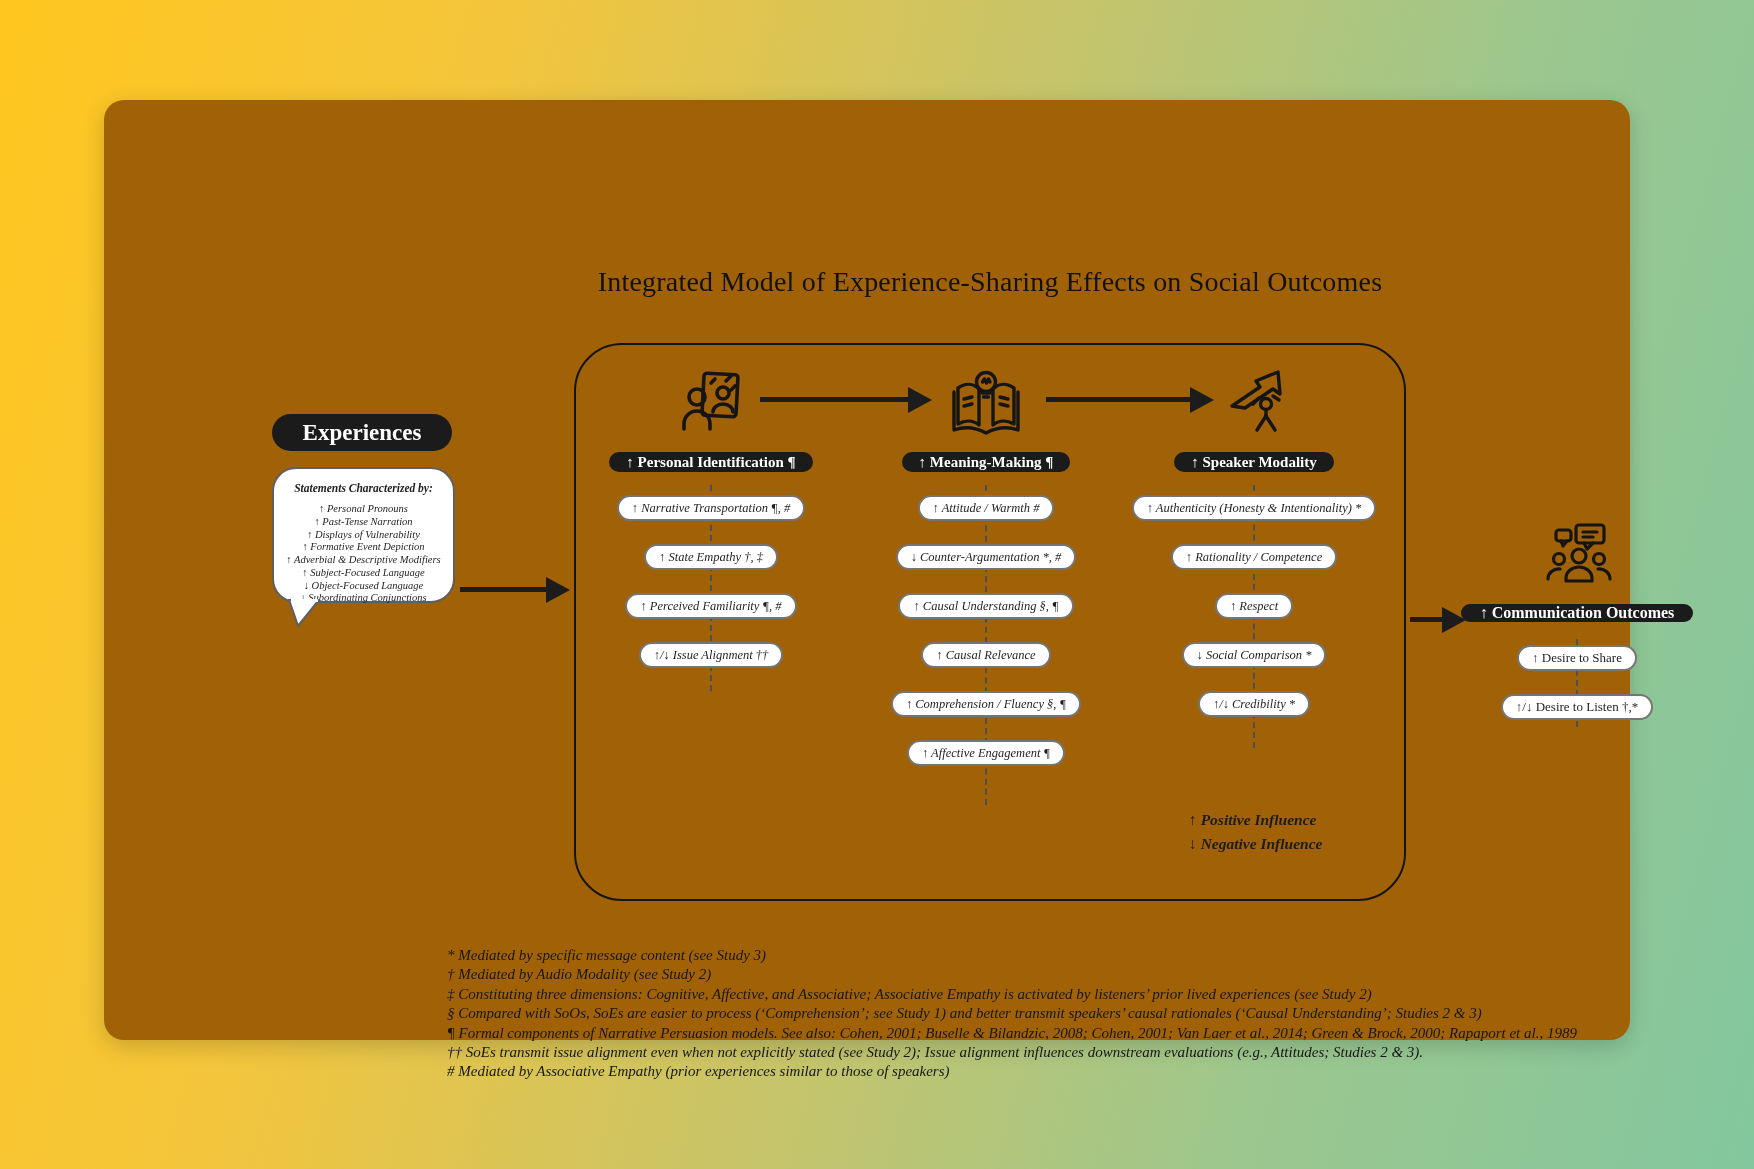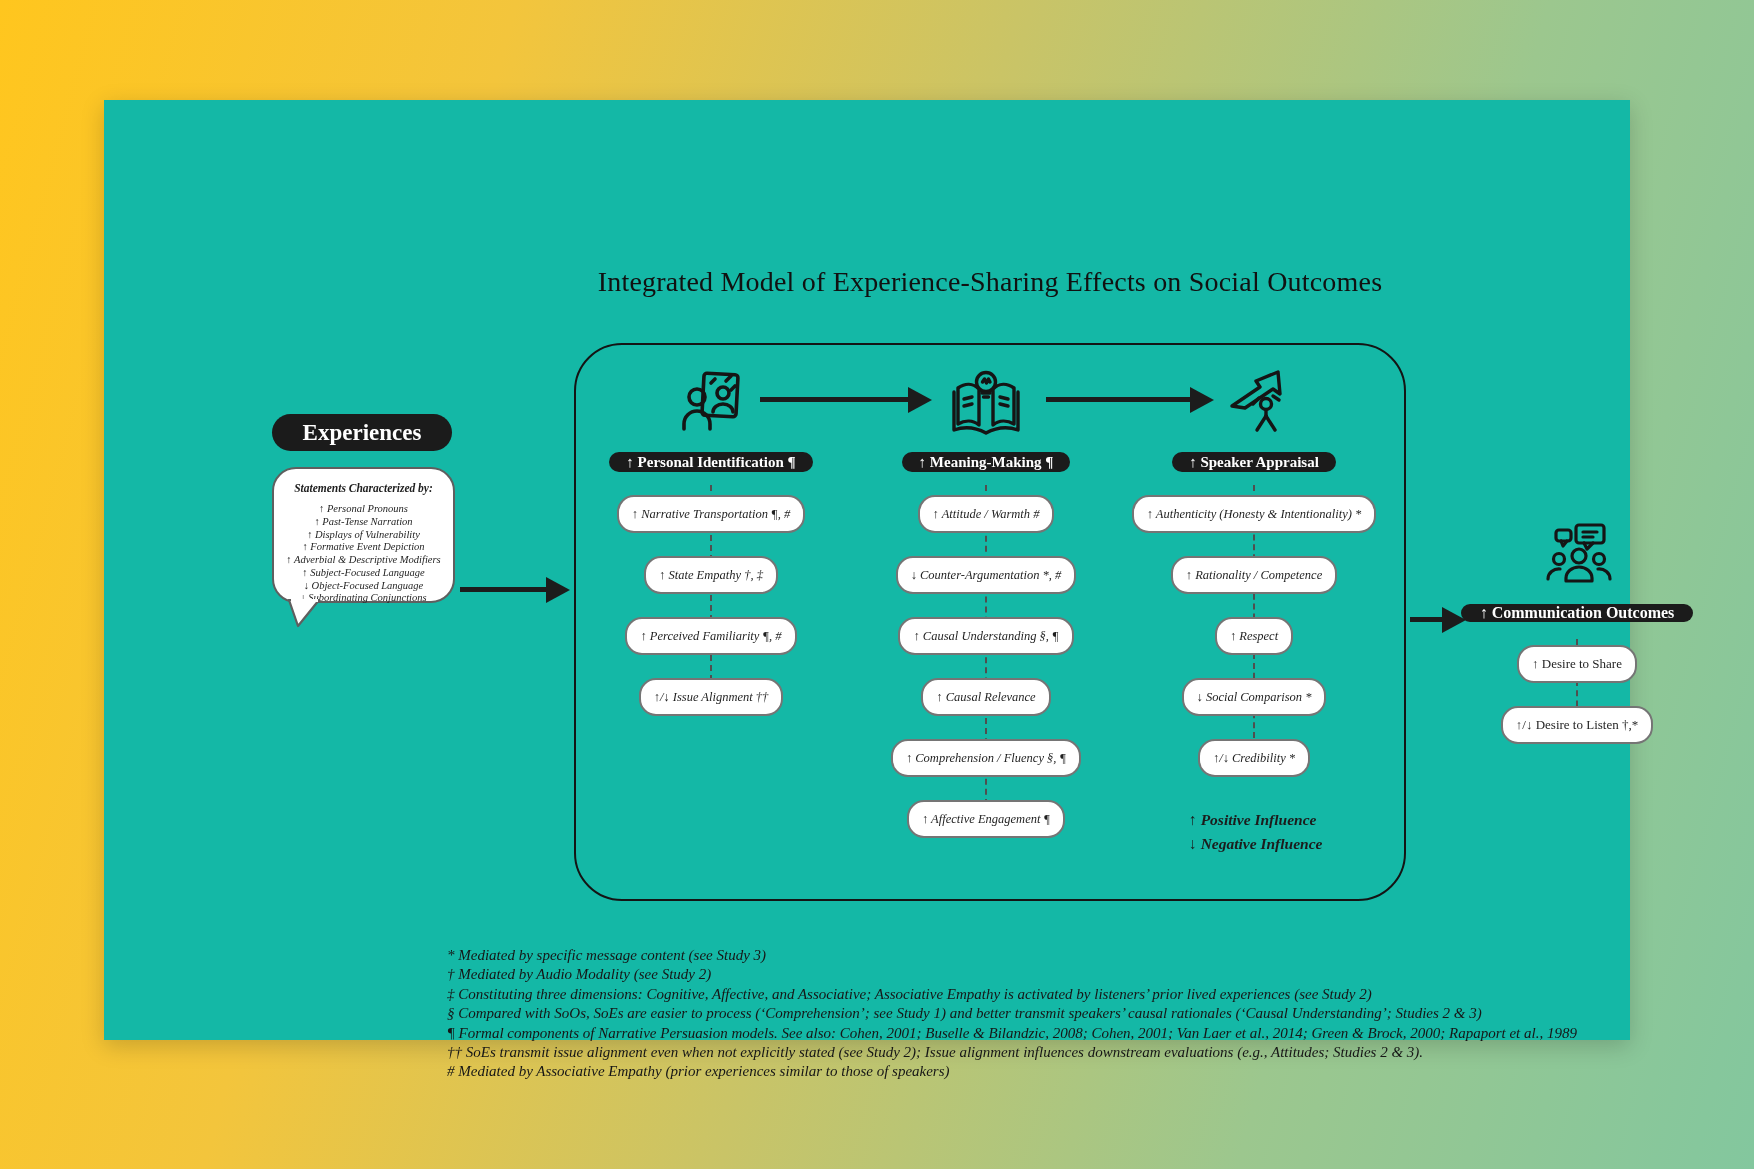--- a/index.html
+++ b/index.html
@@ -4,21 +4,21 @@
 <style>
   html,body{margin:0;padding:0;}
   body{
     width:1754px;height:1169px;overflow:hidden;
     font-family:"Liberation Serif","DejaVu Serif",serif;
     background:linear-gradient(105deg,#ffc61e 0%,#f3c53c 25%,#c9c467 50%,#9cc78e 75%,#83c79e 100%);
   }
   .stage{position:relative;width:1754px;height:1169px;}
   .card{
     position:absolute;left:104px;top:100px;width:1526px;height:940px;
-    background:#14b8a6;box-shadow:0 6px 22px rgba(0,0,0,.18);
+    background:#a16207;box-shadow:0 6px 22px rgba(0,0,0,.18);border-radius:20px;
   }
   .title{
     position:absolute;left:470px;top:166px;width:832px;margin:0;
     text-align:center;font-size:28px;font-weight:500;color:#111;letter-spacing:.2px;
   }
   
   .exp-pill{
     position:absolute;left:168px;top:314px;width:180px;height:37px;
     background:#1b1b1b;color:#fff;border-radius:19px;
     display:flex;align-items:center;justify-content:center;
@@ -55,21 +55,21 @@
   .col-mm{left:732px;top:352px;}
   .col-sa{left:1000px;top:352px;}
   .col-co{left:1323px;top:504px;}
   .pill{
     position:relative;z-index:2;height:20px;border-radius:17px;background:#1b1b1b;color:#fff;
     display:flex;align-items:center;justify-content:center;
     padding:0 17px;font-size:15px;font-weight:700;white-space:nowrap;
   }
   .col-co .pill{height:18px;border-radius:18px;font-size:16px;padding:0 19px;}
   .box{
-    position:relative;z-index:2;height:38px;border:2px solid #757575;border-radius:17px;
+    position:relative;z-index:2;height:26px;border:2px solid #757575;border-radius:17px;
     background:#fff;box-sizing:border-box;display:flex;align-items:center;justify-content:center;
     padding:0 13px;font-size:12.5px;font-style:italic;color:#1f1f1f;white-space:nowrap;
     margin-top:23px;
   }
   .box:first-of-type{margin-top:18px;}
   .col-co .box{font-style:normal;font-size:13px;}
   .col-co .box:first-of-type{margin-top:14px;}
   .spine{position:absolute;left:calc(50% - 1px);width:0;border-left:2px dashed #4f4f4f;z-index:1;}
   
   .legend{position:absolute;left:1085px;top:708px;}
@@ -183,21 +183,21 @@
       <div class="pill">↑ Meaning-Making ¶</div>
     <div class="spine" style="top: 33px; height: 320px;"></div>
         <div class="box">↑ Attitude / Warmth #</div>
         <div class="box">↓ Counter-Argumentation *, #</div>
         <div class="box">↑ Causal Understanding §, ¶</div>
         <div class="box">↑ Causal Relevance</div>
         <div class="box">↑ Comprehension / Fluency §, ¶</div>
         <div class="box">↑ Affective Engagement ¶</div>
       </div>
     <div class="col col-sa">
-      <div class="pill">↑ Speaker Appraisal</div>
+      <div class="pill">↑ Speaker Modality</div>
     <div class="spine" style="top: 33px; height: 263px;"></div>
         <div class="box">↑ Authenticity (Honesty &amp; Intentionality) *</div>
         <div class="box">↑ Rationality / Competence</div>
         <div class="box">↑ Respect</div>
         <div class="box">↓ Social Comparison *</div>
         <div class="box">↑/↓ Credibility *</div>
       </div>
 
     <div class="col col-co">
       <div class="pill">↑ Communication Outcomes</div>

